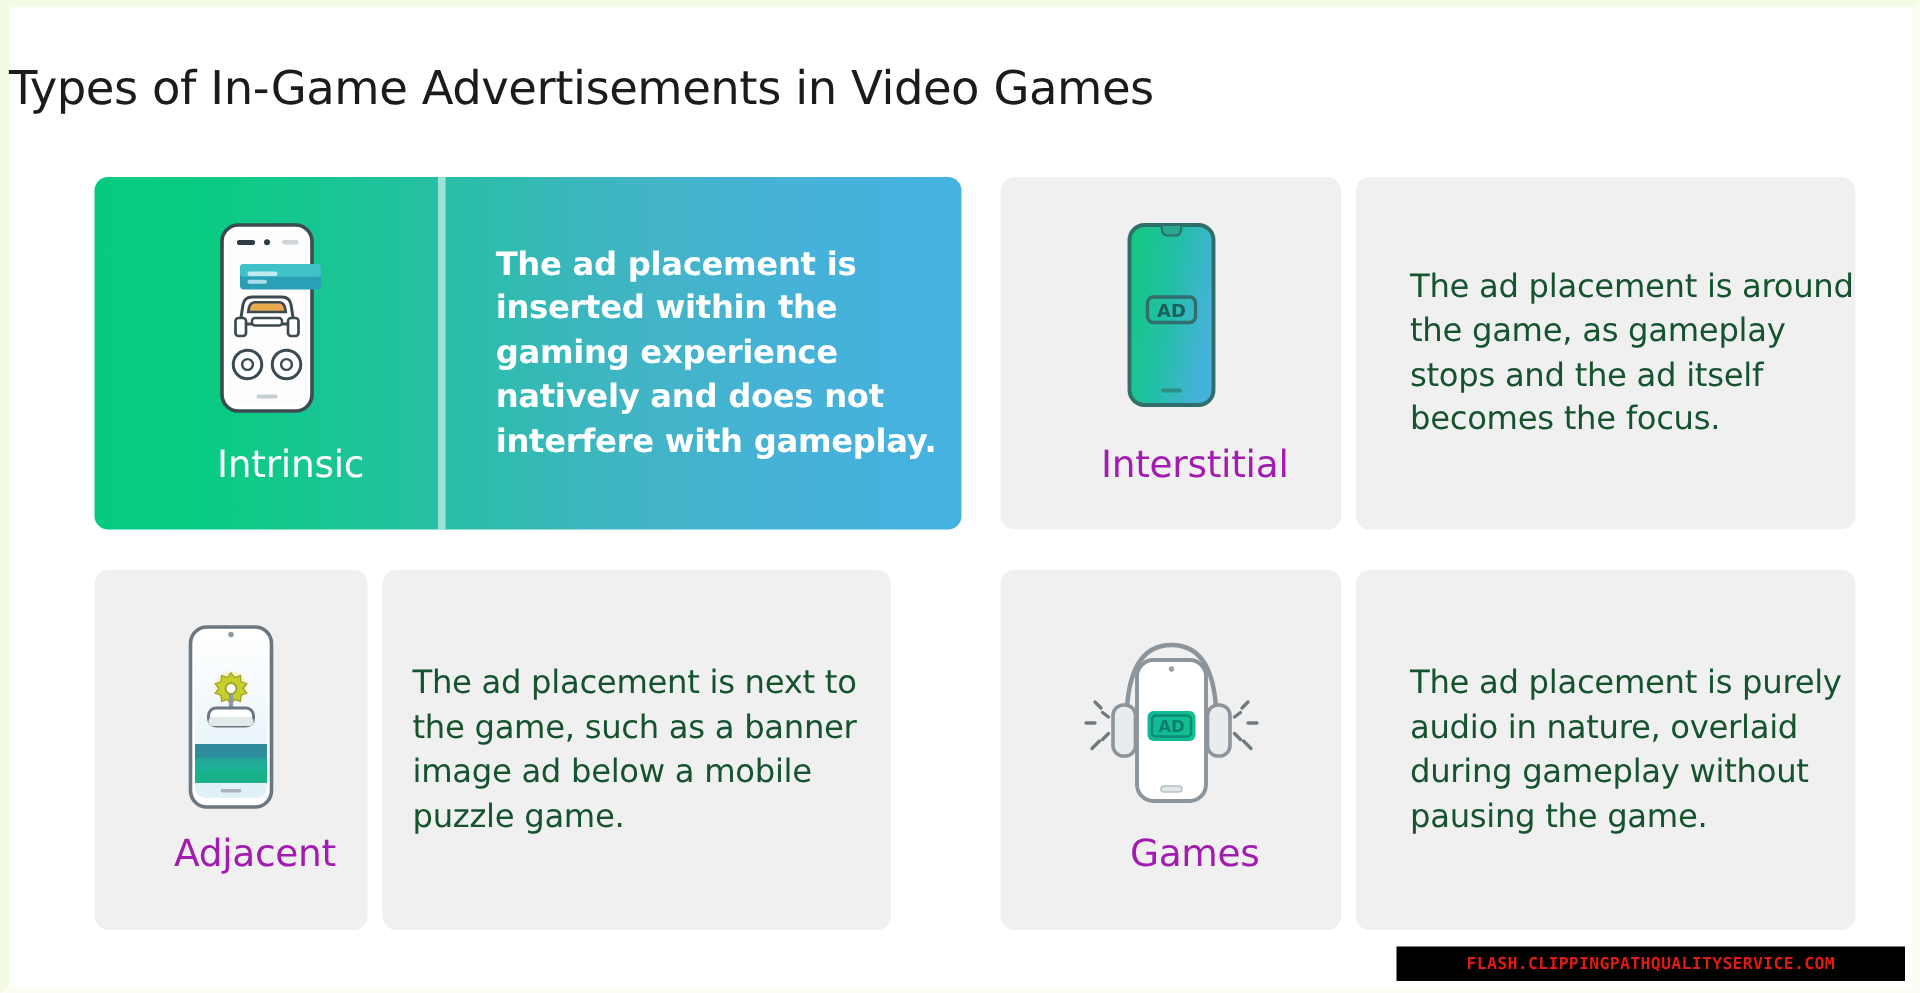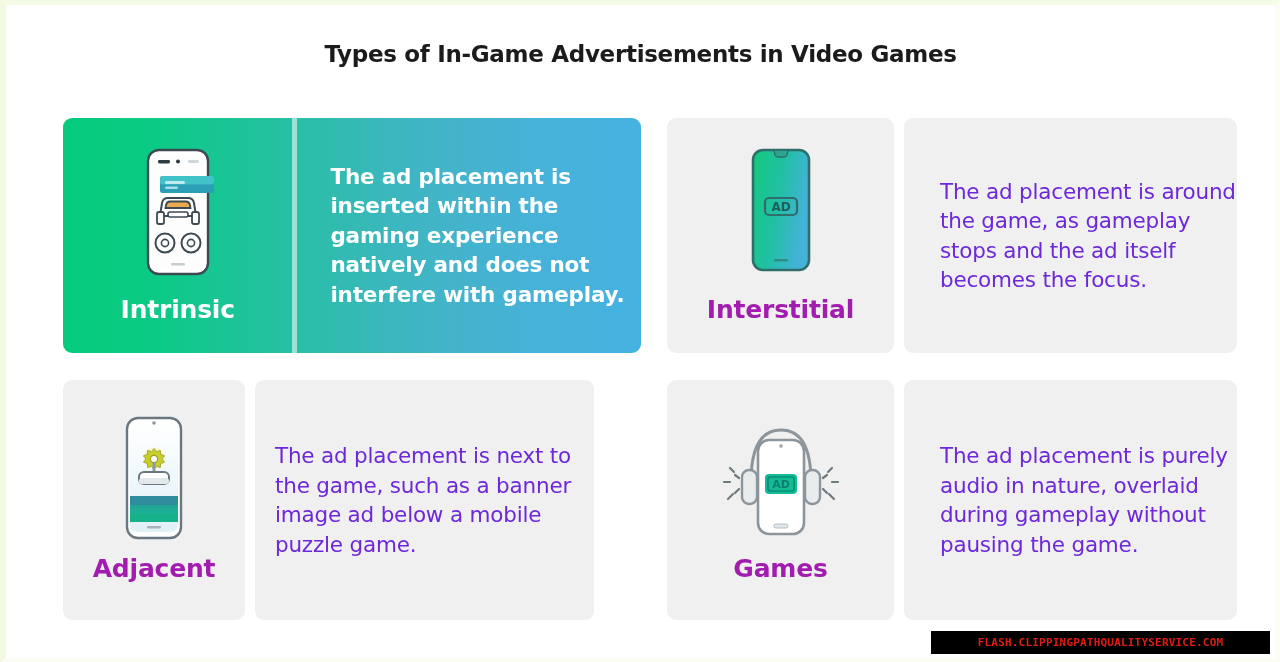--- a/index.html
+++ b/index.html
@@ -33,23 +33,22 @@
     height: 653px;
     background: #ffffff;
   }
 
   
   .title {
     position: absolute;
     left: 0;
     top: 36px;
     width: 1269px;
-    text-align: center;
-    font-size: 23px;
-    font-weight: bold;
+    font-size: 31px;
+    font-weight: normal;
     color: #1b1b1b;
     letter-spacing: -0.3px;
     font-family: "DejaVu Sans", sans-serif;
     white-space: nowrap;
   }
 
   
   .grid {
     position: absolute;
     left: 57px;
@@ -121,30 +120,30 @@
   .card.plain .panel-text {
     background: #f0f0f0;
     border-radius: 9px;
   }
   .card.c0.plain .panel-icon { width: 182px; }
   .card.c0.plain .panel-text { width: 339px; margin-left: 10px; padding-left: 20px; }
   .card.c1.plain .panel-icon { width: 227px; }
   .card.c1.plain .panel-text { width: 333px; margin-left: 10px; padding-left: 36px; }
 
   .card.plain .card-label { color: #a21caf; }
-  .card.plain .card-desc  { color: #6d28d9; }
+  .card.plain .card-desc  { color: #14532d; }
 
   
   .card-label {
     position: absolute;
-    left: 0;
+    left: 16px;
     width: 100%;
     text-align: center;
     font-size: 25px;
-    font-weight: bold;
+    font-weight: normal;
     font-family: "DejaVu Sans", sans-serif;
     letter-spacing: -0.2px;
   }
   .card.r0 .card-label { bottom: 29px; }
   .card.r1 .card-label { bottom: 37px; }
 
   .card-desc {
     font-size: 21.5px;
     line-height: 29.5px;
     font-family: "DejaVu Sans", sans-serif;

